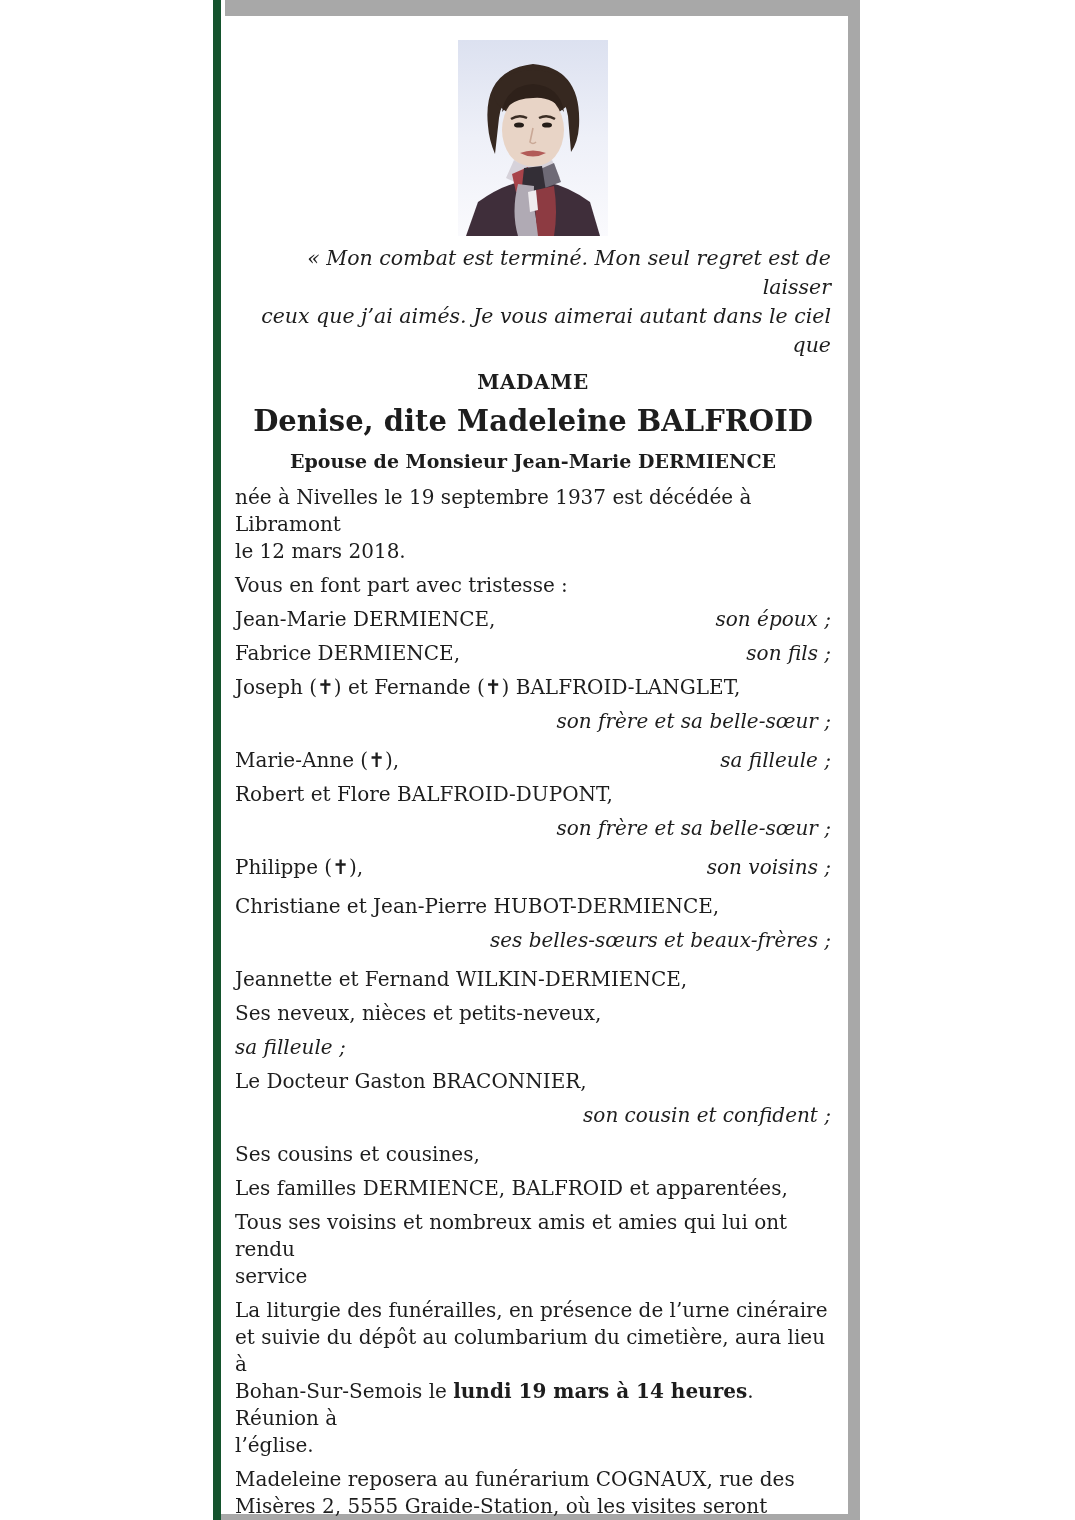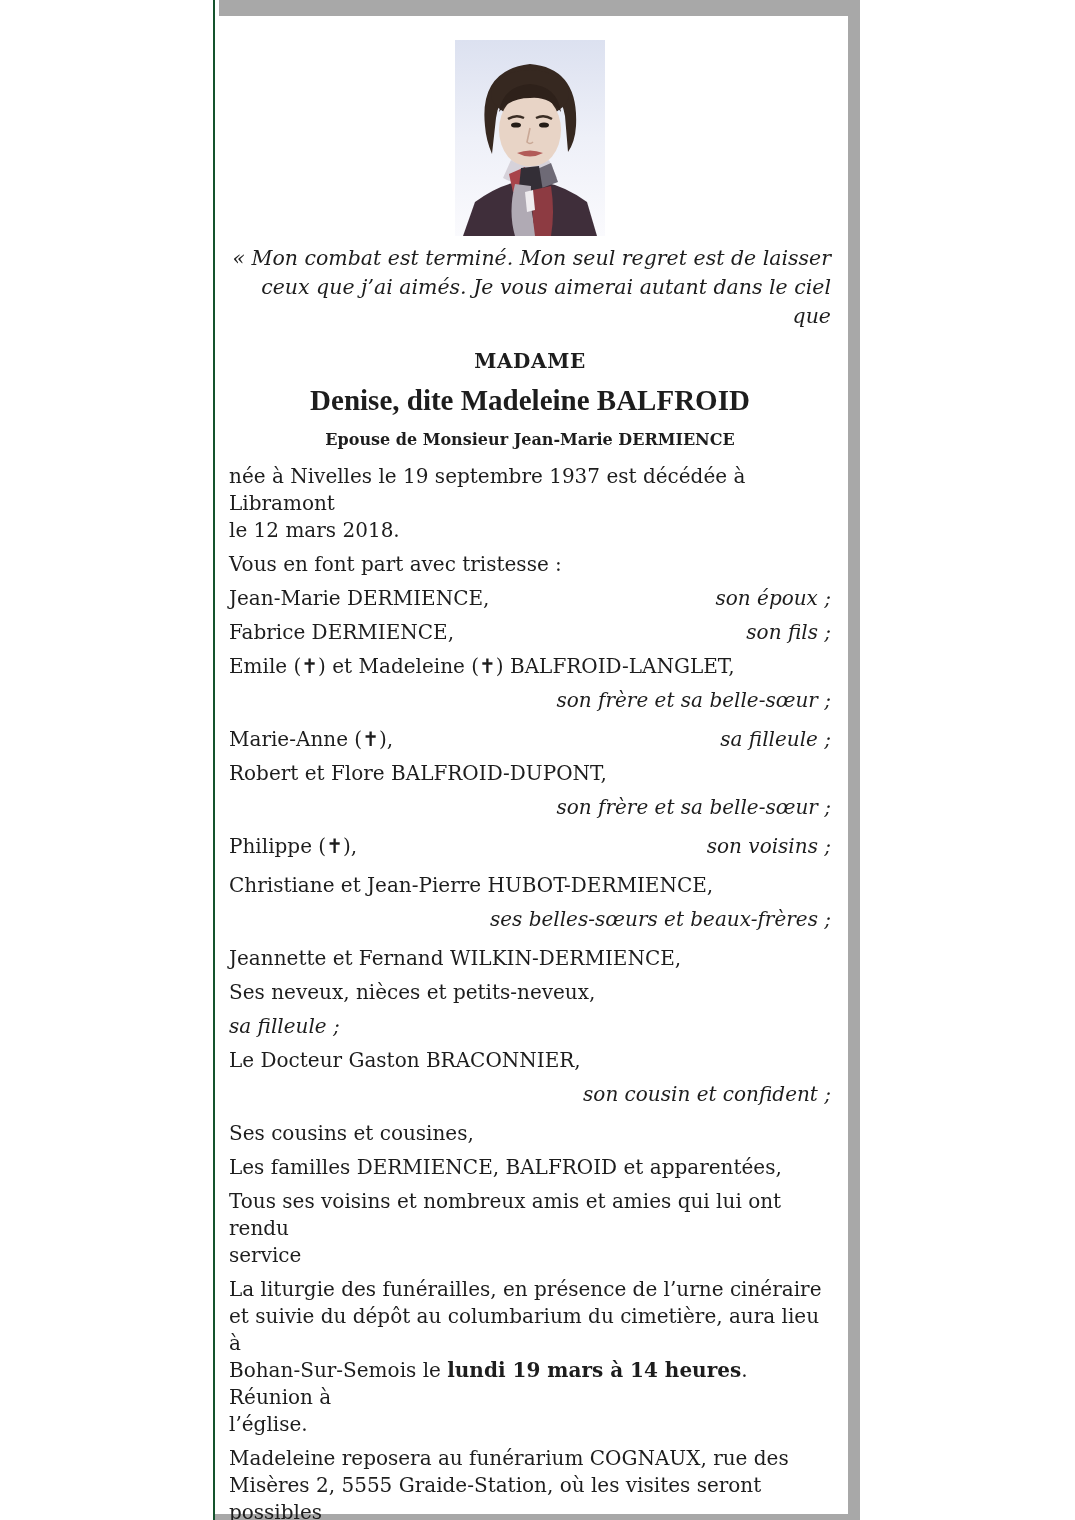--- a/index.html
+++ b/index.html
@@ -2,31 +2,31 @@
 <html><head>
 <meta charset="utf-8">
 <style>
   html,body{margin:0;padding:0;}
   body{
     width:1075px;height:1520px;position:relative;background:#ffffff;
     font-family:"DejaVu Serif", serif;color:#1d1d1d;overflow:hidden;
   }
   .card{
     position:absolute;left:213px;top:0;width:647px;height:1520px;
-    background:#ffffff;border-left:2px solid #14532d;box-sizing:border-box;
+    background:#ffffff;border-left:8px solid #14532d;box-sizing:border-box;
   }
   .band-top{position:absolute;top:0;left:4px;right:0;height:16px;background:#a8a8a8;}
   .band-right{position:absolute;top:0;right:0;width:12px;bottom:0;background:#a8a8a8;}
   .band-bottom{position:absolute;bottom:0;left:0;right:0;height:6px;background:#a8a8a8;}
   .content{position:absolute;top:0;left:14px;right:29px;}
   .photo{width:150px;height:196px;margin:40px auto 0;display:block;}
   .quote{ text-align:right;font-style:italic;font-size:20.5px;line-height:29px;margin-top:8px;}
-  .madame{text-align:center;font-weight:bold;font-size:20px;line-height:25px;letter-spacing:0.6px;margin-top:18px;}
-  .name{text-align:center;font-weight:bold;font-size:29px;line-height:38px;margin:7px 0 0;font-family:Liberation Serif, serif;}
-  .spouse{text-align:center;font-weight:bold;font-size:16px;line-height:28px;margin-top:7px;}
+  .madame{text-align:center;font-weight:bold;font-size:20px;line-height:25px;letter-spacing:0.6px;margin-top:10px;}
+  .name{text-align:center;font-weight:bold;font-size:29px;line-height:38px;margin:7px 0 0;}
+  .spouse{text-align:center;font-weight:bold;font-size:19px;line-height:28px;margin-top:7px;}
   .bodytext{margin-top:9px;font-size:20px;line-height:27px;}
   .para{margin:0 0 7px;}
   .row{display:flex;justify-content:space-between;margin-bottom:7px;}
   .row.gap{margin-bottom:12px;}
   .rel{font-style:italic;white-space:nowrap;}
 </style>
 </head>
 <body>
 
 <div class="card">
@@ -86,21 +86,21 @@
 
       <div class="row">
         <span>Jean-Marie DERMIENCE,</span>
         <span class="rel">son époux ;</span>
       </div>
       <div class="row">
         <span>Fabrice DERMIENCE,</span>
         <span class="rel">son fils ;</span>
       </div>
       <div class="row">
-        <span>Emile (✝) et Madeleine (✝) BALFROID-LANGLET,</span>
+        <span>Joseph (✝) et Fernande (✝) BALFROID-LANGLET,</span>
         <span class="rel"></span>
       </div>
       <div class="row gap">
         <span></span>
         <span class="rel">son frère et sa belle-sœur ;</span>
       </div>
       <div class="row">
         <span>Marie-Anne (✝),</span>
         <span class="rel">sa filleule ;</span>
       </div>

